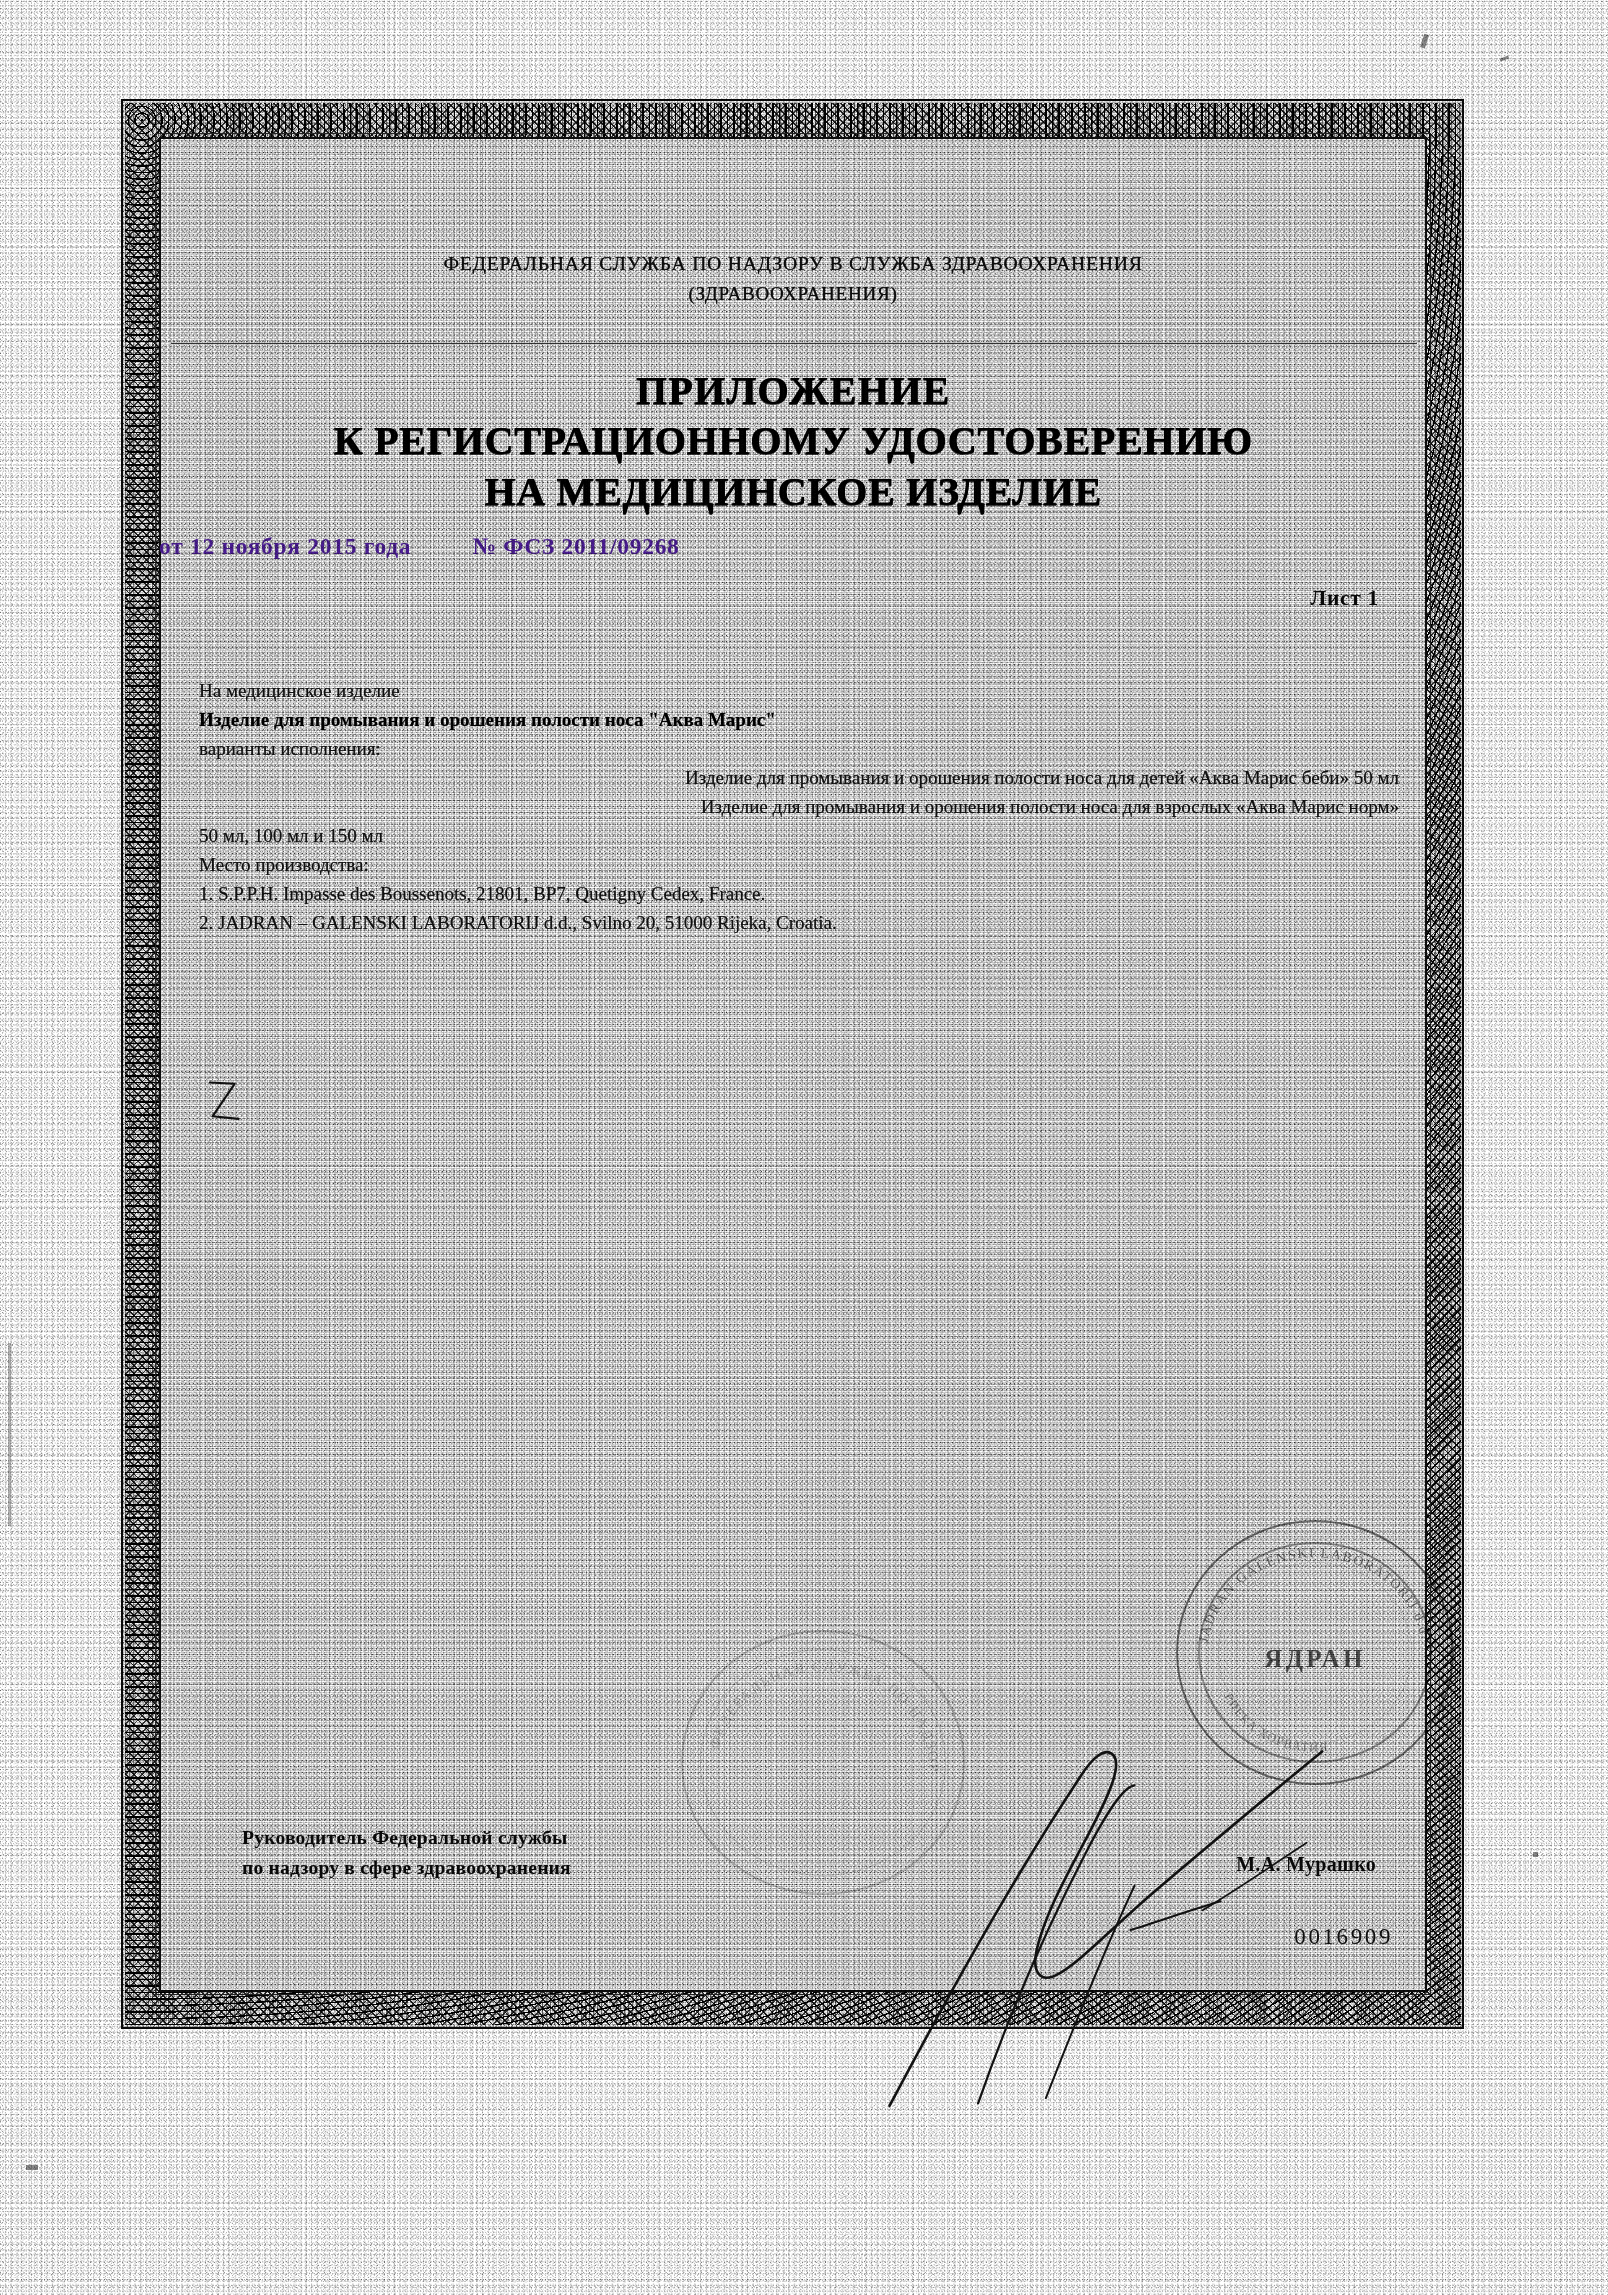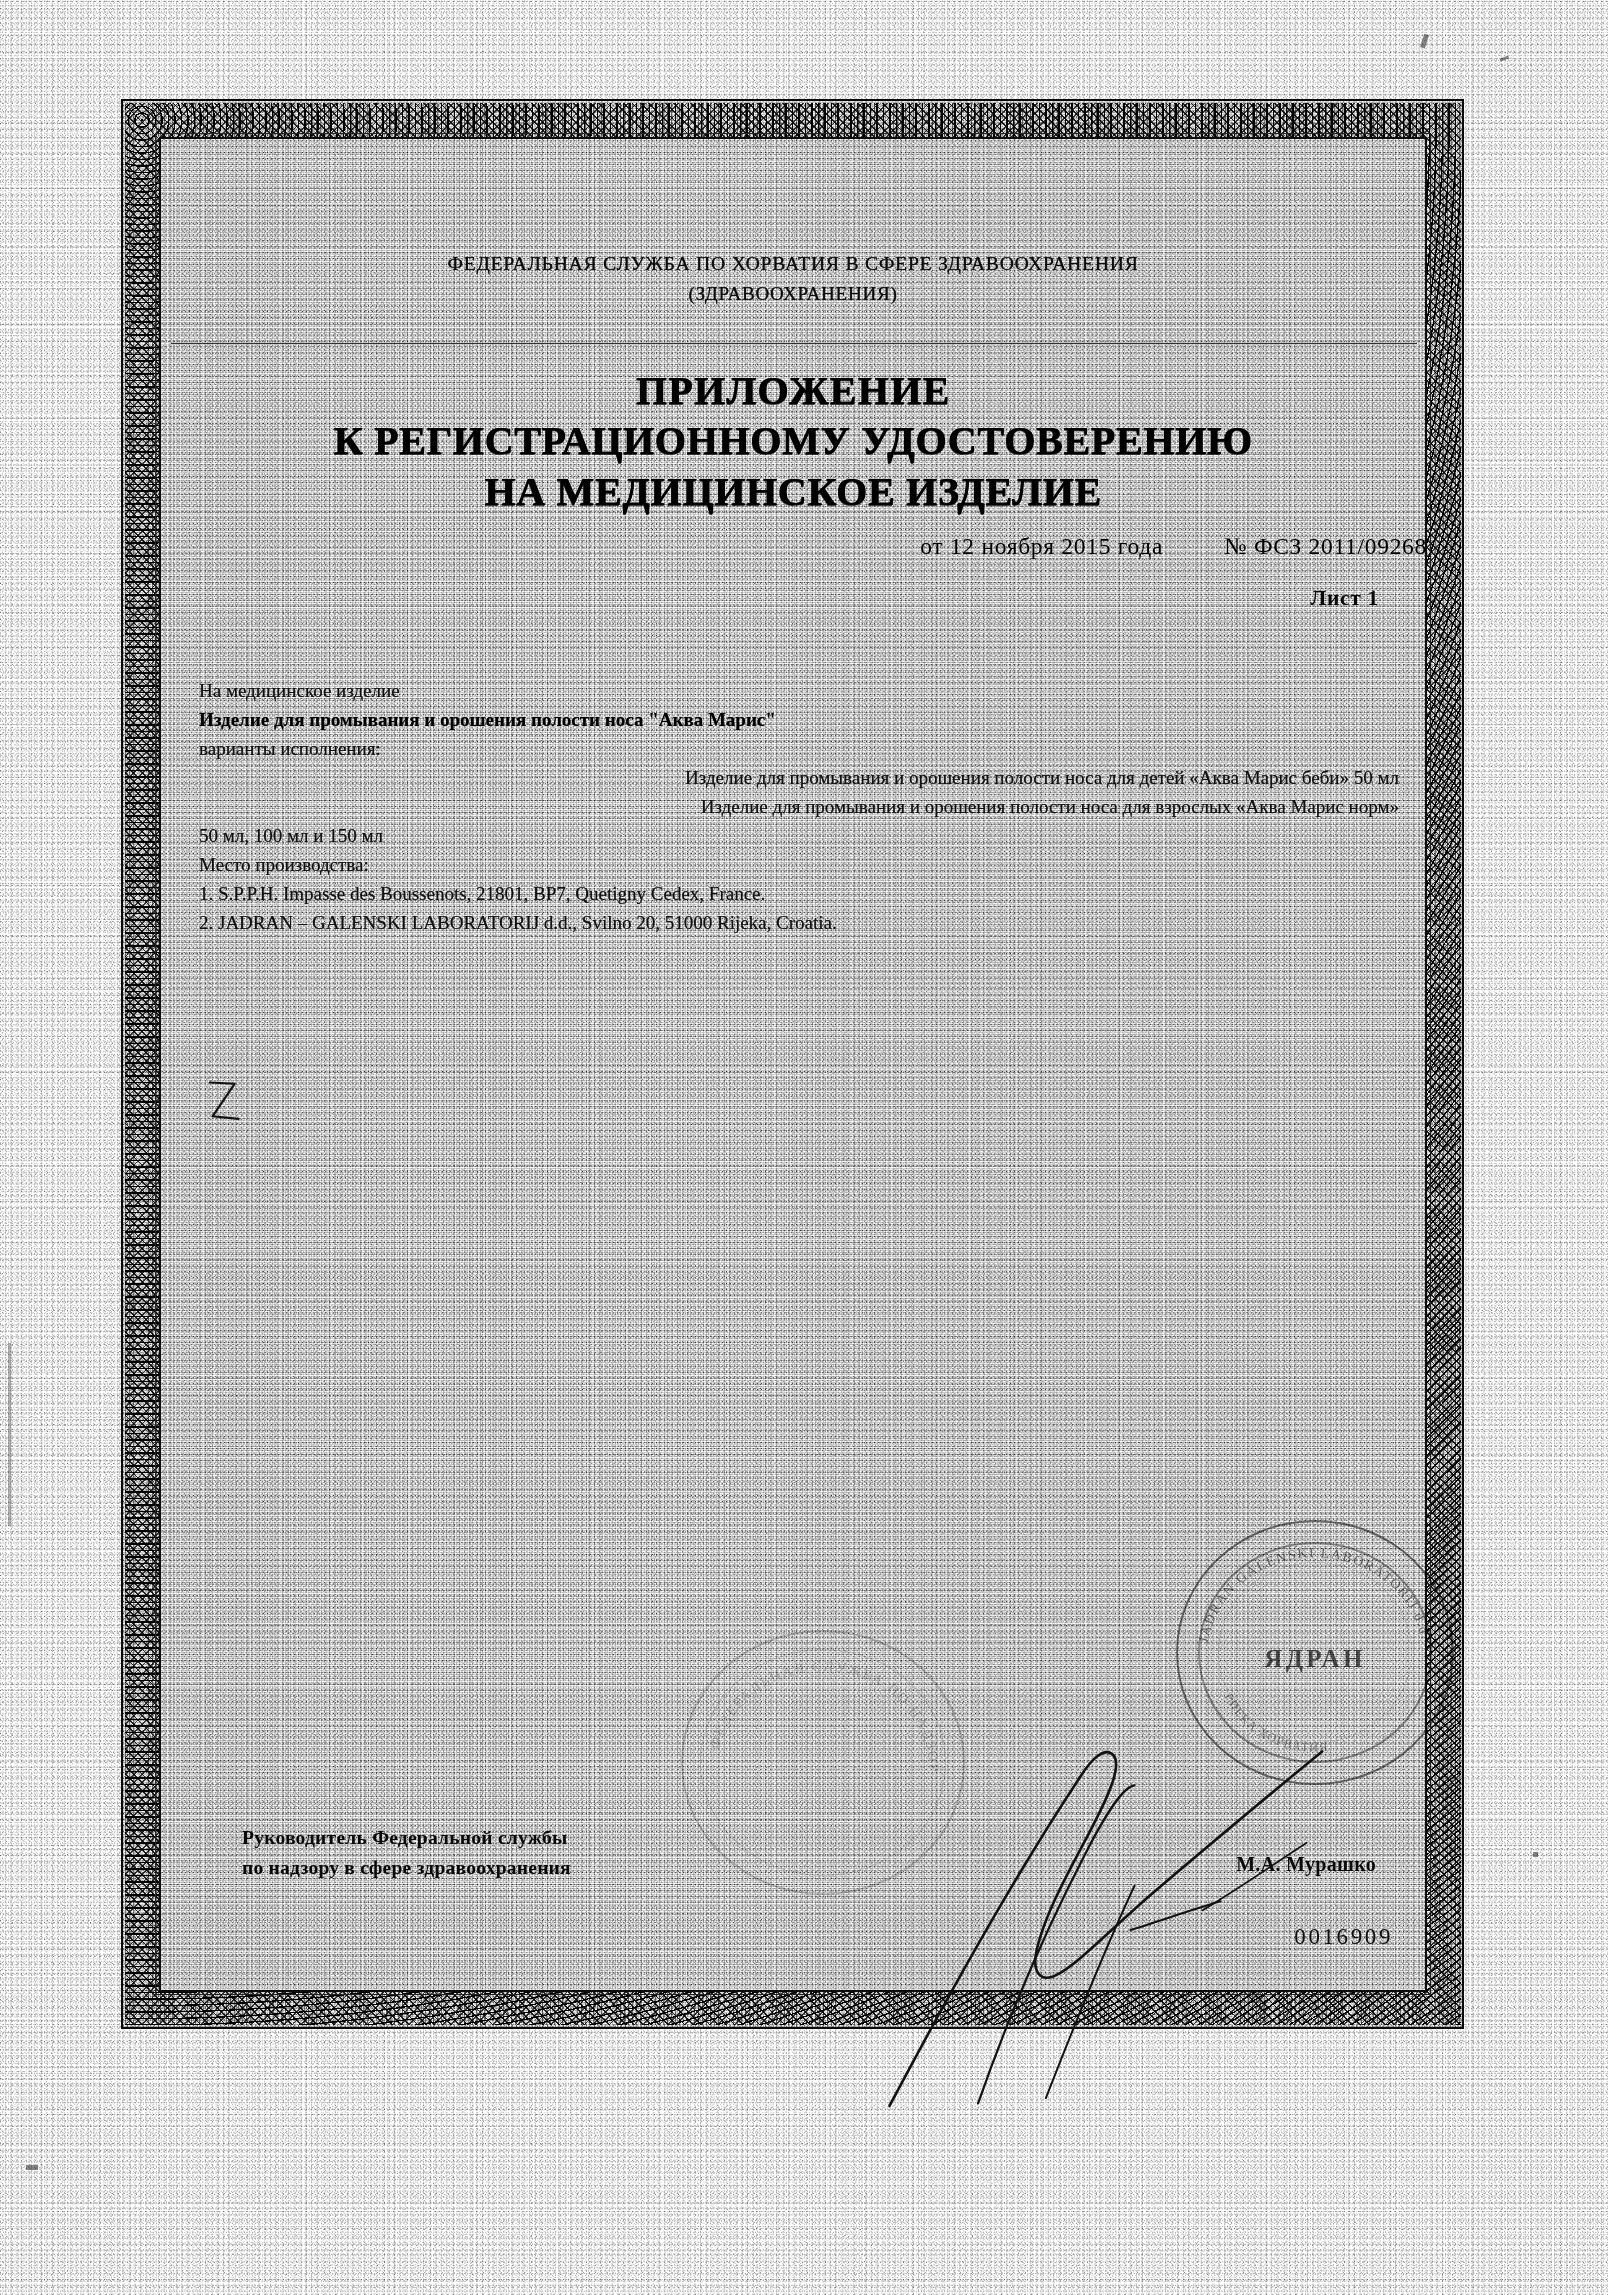--- a/index.html
+++ b/index.html
@@ -152,24 +152,24 @@
     text-shadow: 0.7px 0 0 #000, 0 0.7px 0 rgba(0,0,0,.7);
   }
   .title-1 { top: 230px; font-size: 40px; }
   .title-2 { top: 280px; font-size: 40px; letter-spacing: 0.7px; }
   .title-3 { top: 331px; font-size: 40px; letter-spacing: 0.7px; }
 
   .docline {
     position: absolute;
     top: 396px;
     left: 0; right: 0;
-    text-align: right;
+    text-align: left;
     font-size: 23.5px;
-    font-weight: normal;
-    color: #000000;
+    font-weight: bold;
+    color: #4c1d95;
     letter-spacing: 0.7px;
   }
   .docline .gap { display: inline-block; width: 48px; }
 
   .sheet {
     position: absolute;
     top: 449px;
     right: 48px;
     font-size: 21.5px;
     font-weight: bold;
@@ -327,21 +327,21 @@
 
   <div class="border-outer"></div>
   <div class="border-band"></div>
   <div class="border-hair"></div>
   <div class="border-inner"></div>
 
   <div class="dither"></div>
 
   <div class="content">
 
-    <div class="agency-line agency-1">ФЕДЕРАЛЬНАЯ СЛУЖБА ПО ХОРВАТИЯ В СФЕРЕ ЗДРАВООХРАНЕНИЯ</div>
+    <div class="agency-line agency-1">ФЕДЕРАЛЬНАЯ СЛУЖБА ПО НАДЗОРУ В СЛУЖБА ЗДРАВООХРАНЕНИЯ</div>
     <div class="agency-line agency-2">(ЗДРАВООХРАНЕНИЯ)</div>
 
     <div class="rule"></div>
 
     <div class="title title-1">ПРИЛОЖЕНИЕ</div>
     <div class="title title-2">К РЕГИСТРАЦИОННОМУ УДОСТОВЕРЕНИЮ</div>
     <div class="title title-3">НА МЕДИЦИНСКОЕ ИЗДЕЛИЕ</div>
 
     <div class="docline">
       <span>от 12 ноября 2015 года</span>

